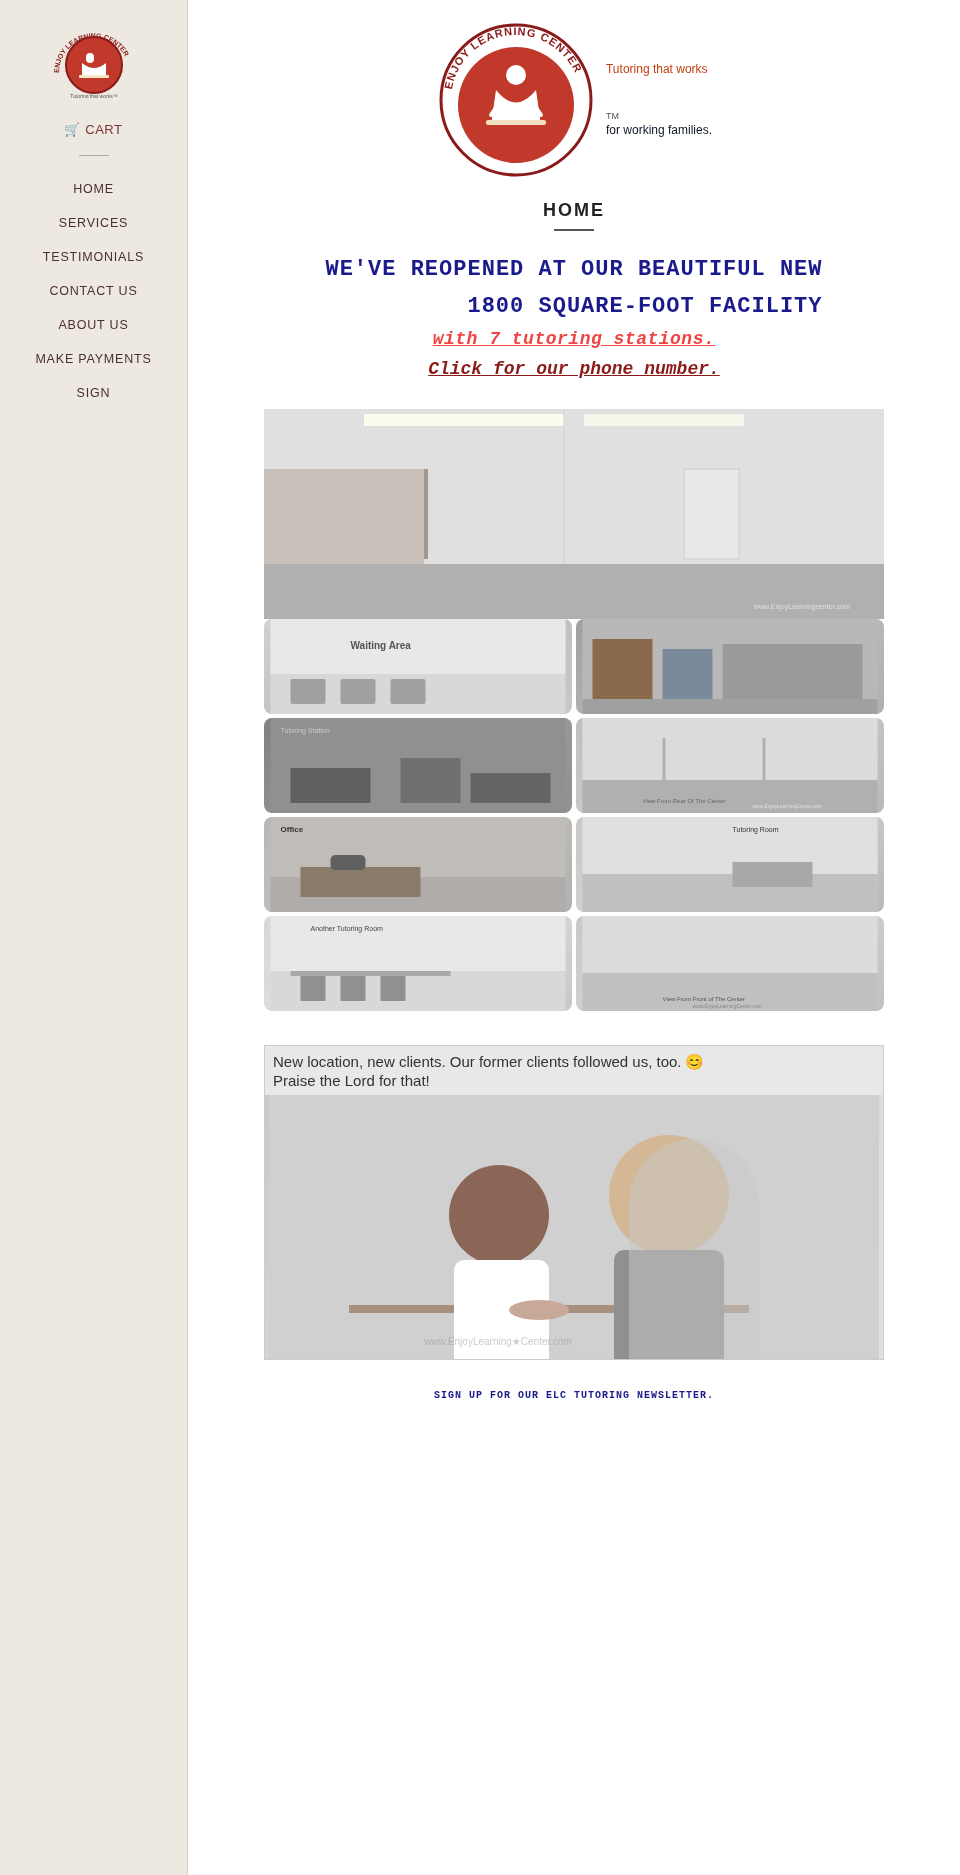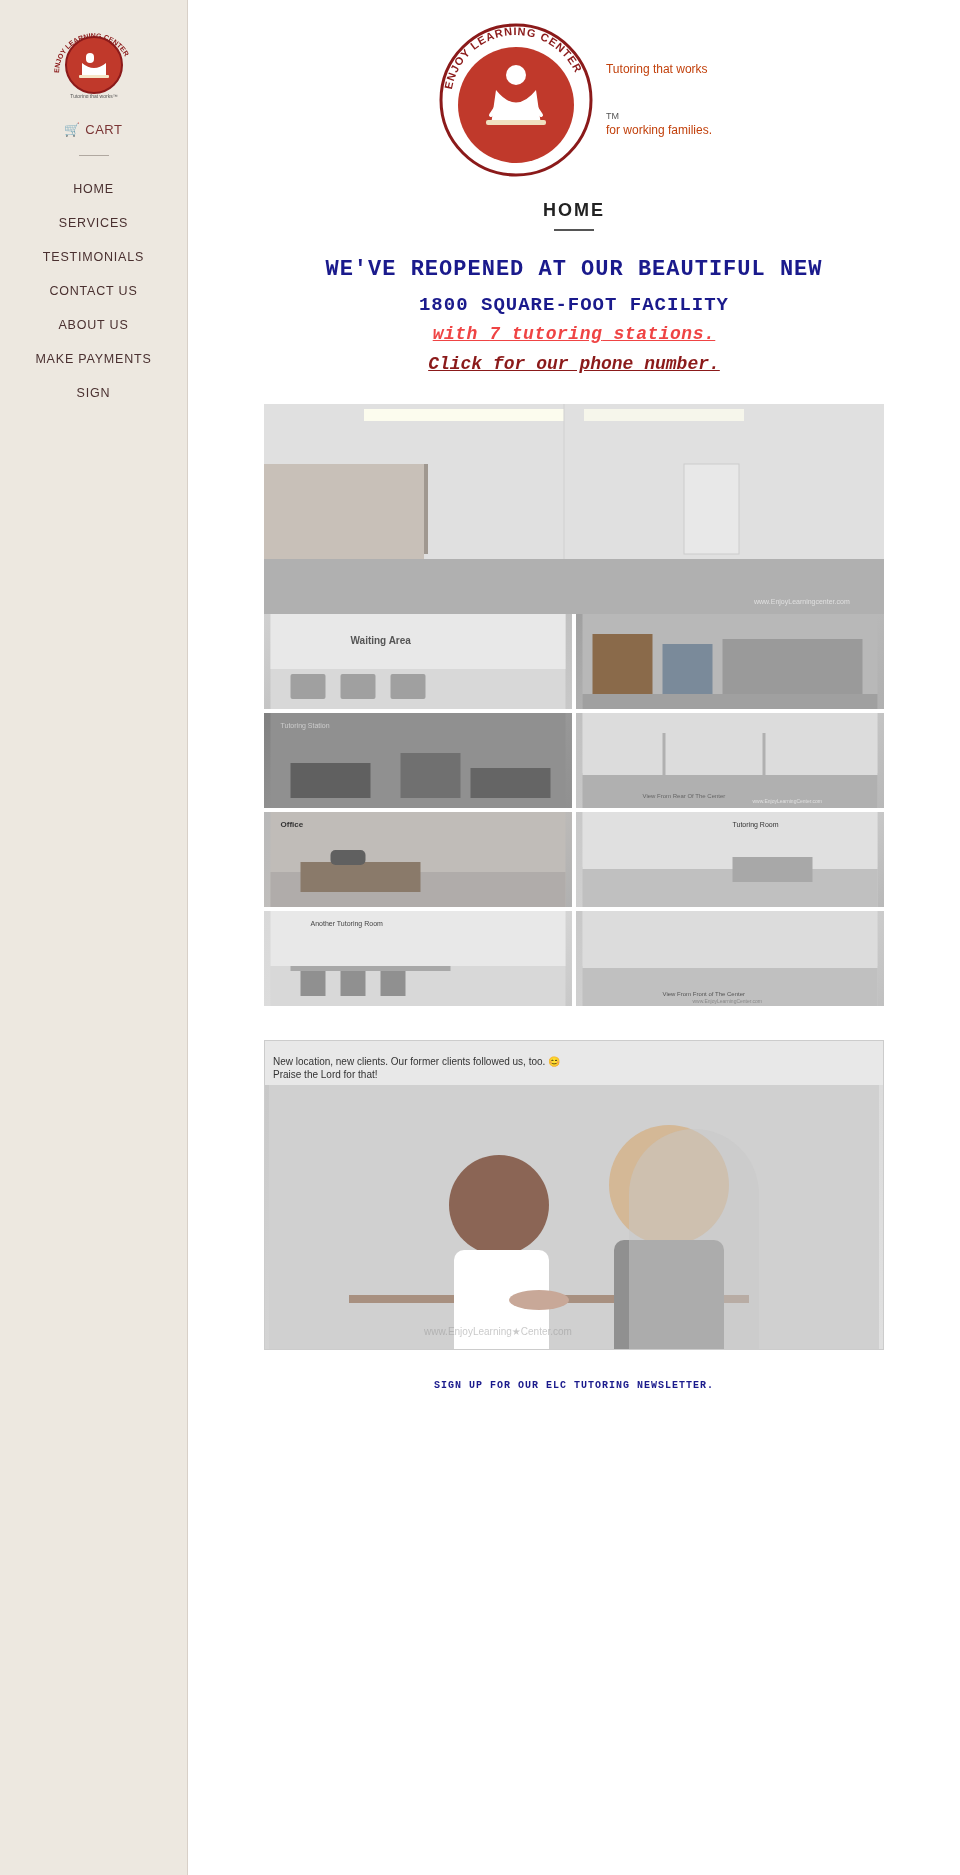--- a/index.html
+++ b/index.html
@@ -136,27 +136,28 @@
       font-size: 22px;
       font-weight: bold;
       color: #1a1a8c;
       letter-spacing: 1px;
       line-height: 1.4;
       margin-bottom: 6px;
       font-family: 'Courier New', monospace;
     }
 
     .hero-text .line2 {
-      font-size: 19px;
+      font-size: 22px;
       font-weight: bold;
       color: #1a1a8c;
       letter-spacing: 1px;
       line-height: 1.4;
       margin-bottom: 6px;
       font-family: 'Courier New', monospace;
+      text-align: right;
     }
 
     .hero-text .line3 {
       font-size: 18px;
       font-weight: bold;
       color: #ef4444;
       font-style: italic;
       letter-spacing: 0.5px;
       margin-bottom: 10px;
       font-family: 'Courier New', monospace;
@@ -188,20 +189,21 @@
       display: flex;
       gap: 4px;
       width: 100%;
       margin-bottom: 4px;
     }
 
     .grid-2col .cell {
       flex: 1;
       height: 95px;
       position: relative;
+      border-radius: 8px;
     }
 
     
     .bg-waiting {
       background: linear-gradient(135deg, #d0d0d0 0%, #b8b8b8 50%, #c8c8c8 100%);
     }
     .bg-office {
       background: linear-gradient(135deg, #b8b8b8 0%, #c8c4c0 50%, #b0b0b0 100%);
     }
     .bg-supply {
@@ -238,23 +240,23 @@
     .student-photo {
       width: 100%;
       max-width: 620px;
       background: #e8e8e8;
       border: 1px solid #ccc;
       margin-bottom: 30px;
       position: relative;
     }
 
     .student-caption {
-      font-size: 10px;
+      font-size: 15px;
       color: #333;
-      padding: 14px 8px 4px 8px;
+      padding: 6px 8px 4px 8px;
       line-height: 1.3;
     }
 
     .student-scene {
       height: 264px;
       background: linear-gradient(135deg, #c8c8c8 0%, #d8d8d8 40%, #e0e0e0 100%);
       display: flex;
       align-items: center;
       justify-content: center;
       position: relative;
@@ -388,21 +390,21 @@
       <path d="M 60 70 Q 80 95 100 70 L 105 105 L 55 105 Z" fill="white"></path>
 
       <rect x="50" y="100" width="60" height="5" rx="2" fill="#f0e0c0"></rect>
 
       <line x1="65" y1="80" x2="55" y2="95" stroke="white" stroke-width="4" stroke-linecap="round"></line>
       <line x1="95" y1="80" x2="105" y2="95" stroke="white" stroke-width="4" stroke-linecap="round"></line>
     </svg>
     <div class="tagline">
       <span style="font-size:12px;color:#c2410c;">Tutoring that works</span>
       <span style="font-size:9px;color:#555;margin-top:32px;">TM</span>
-      <span style="font-size:12px;color:#c2410c;">for working families.</span>
+      <span style="font-size:12px;color:#0f172a;">for working families.</span>
     </div>
   </div>
 
   <div class="page-title">HOME</div>
   <div class="title-underline"></div>
 
   <div class="hero-text">
     <div class="line1">WE'VE REOPENED AT OUR BEAUTIFUL NEW</div>
     <div class="line2">1800 SQUARE-FOOT FACILITY</div>
     <div class="line3">

